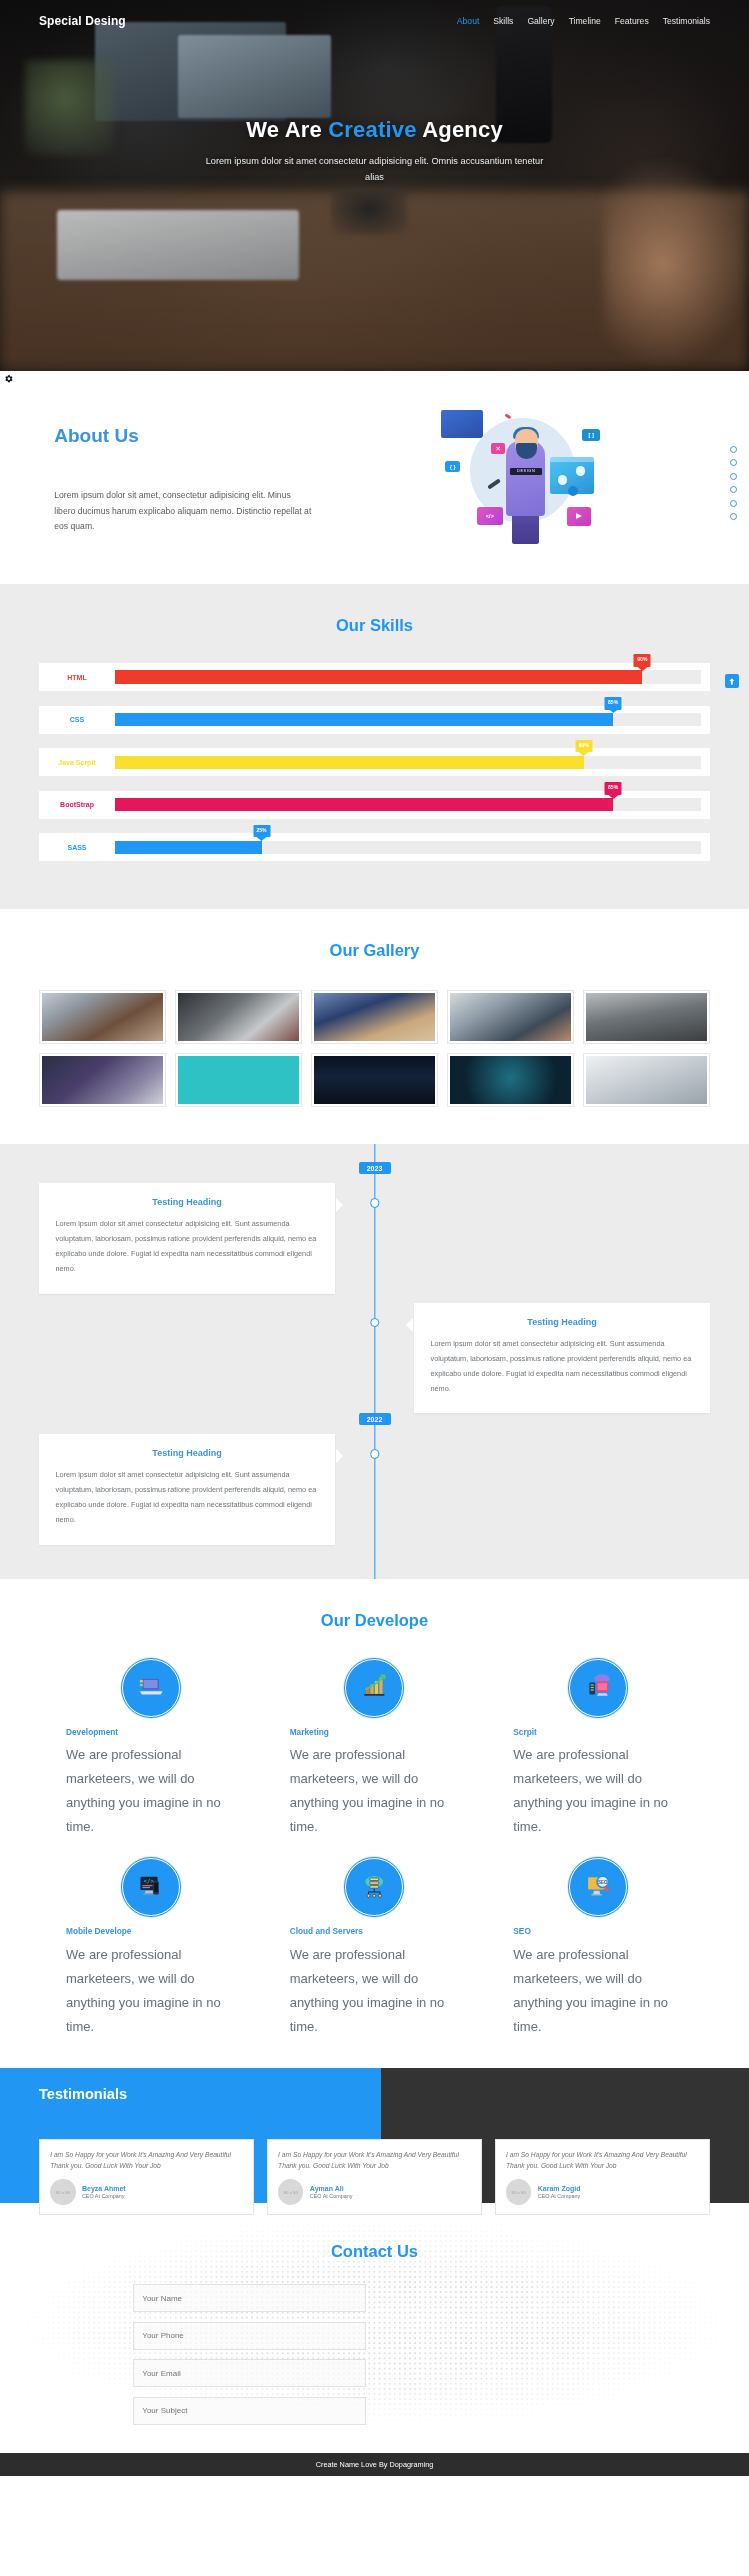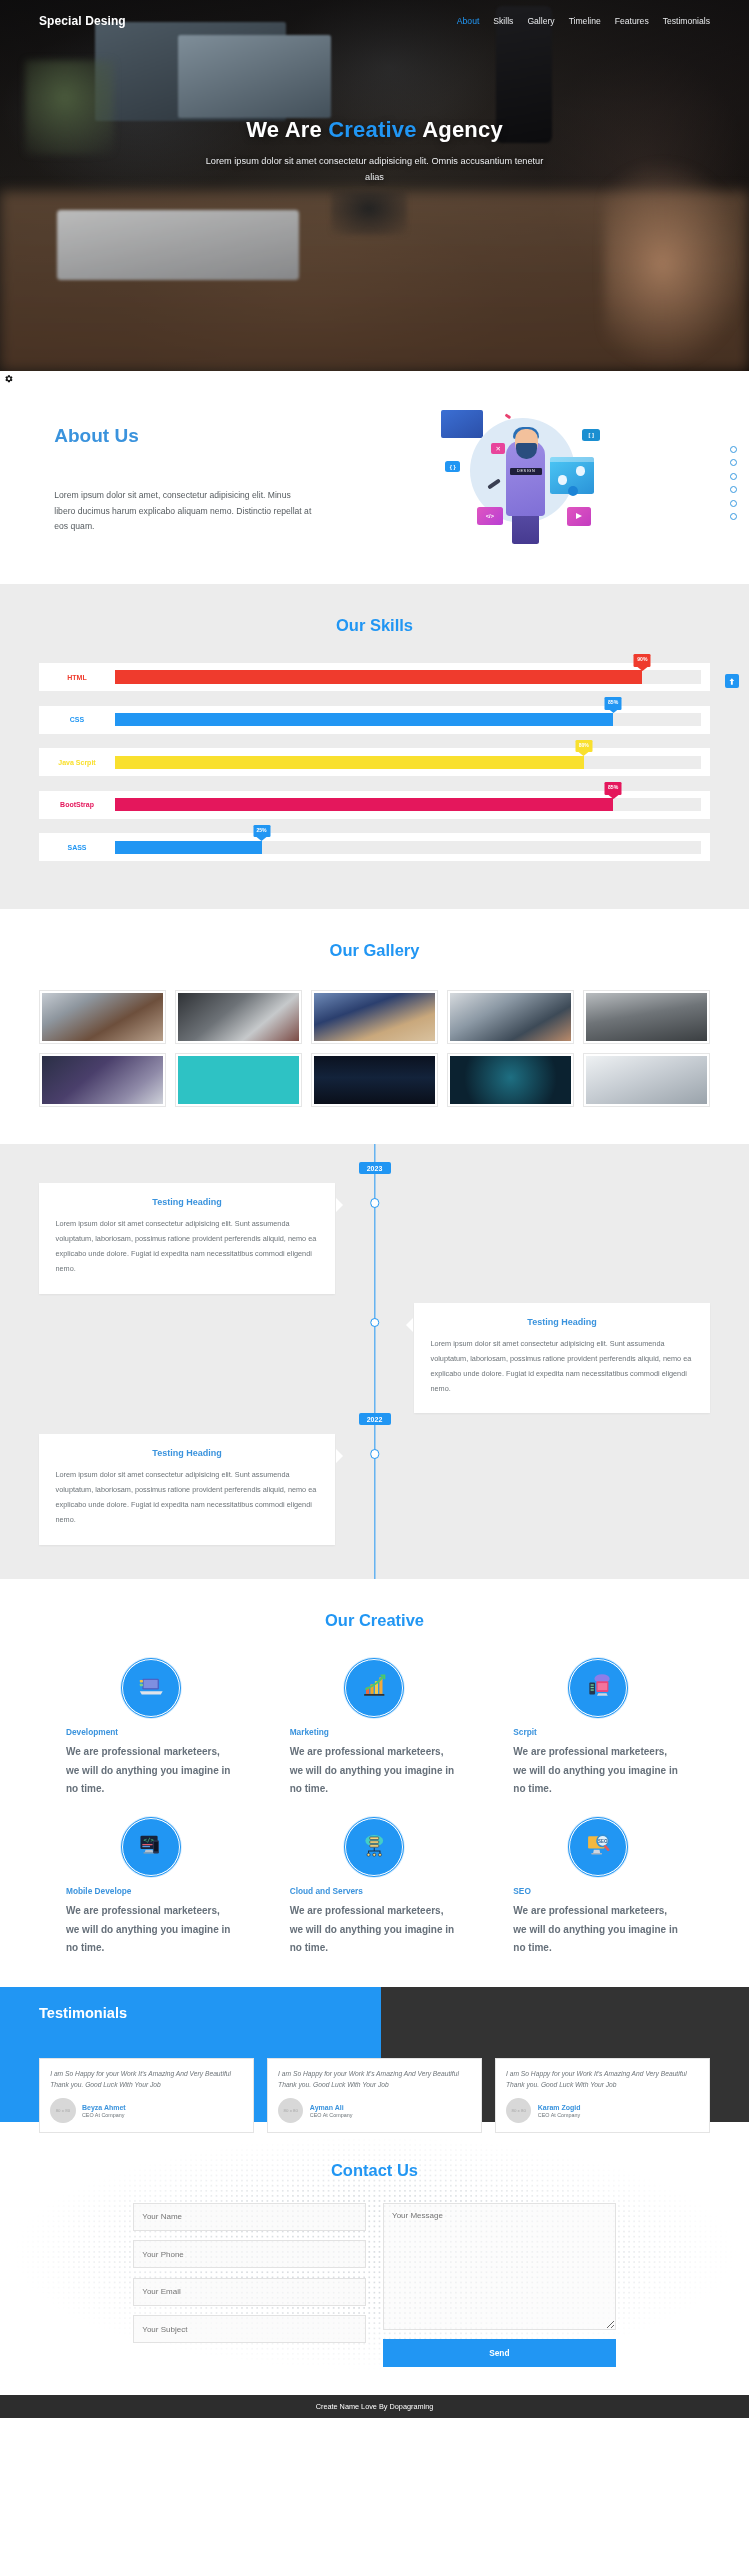--- a/index.html
+++ b/index.html
@@ -196,21 +196,21 @@
   .feat-grid { display:grid; grid-template-columns:repeat(3,1fr); row-gap:19px; }
   .feat { text-align:left; padding:0 27px; }
   .feat-circle {
     width:58px; height:58px; border-radius:50%; margin:0 auto 10.2px;
     background:#2196f3; border:1.9px solid #fff; outline:1.3px solid #2196f3;
     display:flex; align-items:center; justify-content:center;
     box-shadow:0 0 0 1.9px rgba(33,150,243,.18);
   }
   .feat-circle svg { width:30.5px; height:30.5px; }
   .feat-title { color:#3a93dd; font-size:8.3px; font-weight:700; margin-bottom:6.4px; }
-  .feat-desc { color:#66707a; font-size:10px; line-height:1.85;font-weight:bold; }
+  .feat-desc { color:#66707a; font-size:13px; line-height:1.85; }
 
   
   .testim { position:relative; height:135px; }
   .testim-bg-left { position:absolute; left:0; top:0; width:381px; height:135px; background:#2196f3; }
   .testim-bg-right { position:absolute; left:381px; top:0; width:368px; height:135px; background:#333333; }
   .testim-title {
     position:relative; z-index:3; padding:18px 0 0 39px;
     color:#fff; font-size:14.6px; font-weight:700;
   }
   .testim-cards {
@@ -468,21 +468,21 @@
         <div class="tl-card">
           <h4>Testing Heading</h4>
           <p>Lorem ipsum dolor sit amet consectetur adipisicing elit. Sunt assumenda voluptatum, laboriosam, possimus ratione provident perferendis aliquid, nemo ea explicabo unde dolore. Fugiat id expedita nam necessitatibus commodi eligendi nemo.</p>
         </div>
       </div>
     </div>
 </section>
 
 <section class="section features">
   <div class="wrap">
-    <h2 class="sec-title">Our Creative</h2>
+    <h2 class="sec-title">Our Develope</h2>
     <div class="feat-grid" id="features-grid">
         <div class="feat">
           <div class="feat-circle">
             <span><svg viewBox="0 0 48 48">
                 <rect x="10" y="12" width="26" height="17" rx="2" fill="#4a5fc1"></rect>
                 <rect x="12" y="14" width="22" height="13" fill="#7f8fe0"></rect>
                 <path d="M6 32h36l-3 5H9z" fill="#dfe3ea"></path>
                 <rect x="6" y="14" width="5" height="4" rx="1" fill="#f4c242"></rect>
                 <rect x="6" y="20" width="5" height="4" rx="1" fill="#7ad18a"></rect>
               </svg></span>
@@ -612,24 +612,20 @@
 <section class="section contact">
   <div class="map-dots"></div>
   <h2 class="sec-title">Contact Us</h2>
   <div class="contact-form">
     <div class="fields">
       <input class="field" placeholder="Your Name" style="">
       <input class="field" placeholder="Your Phone" style="">
       <input class="field" placeholder="Your Email" style="">
       <input class="field" placeholder="Your Subject" style="">
     </div>
-    <div class="textarea-col">
-      <textarea class="textarea" placeholder="Your Message" style=""></textarea>
-      <button class="send-btn">Send</button>
-    </div>
   </div>
 
 </section>
 
 <footer class="footer">
   <span>Create Name Love By Dopagraming</span>
 </footer>
 
 
 </body></html>

